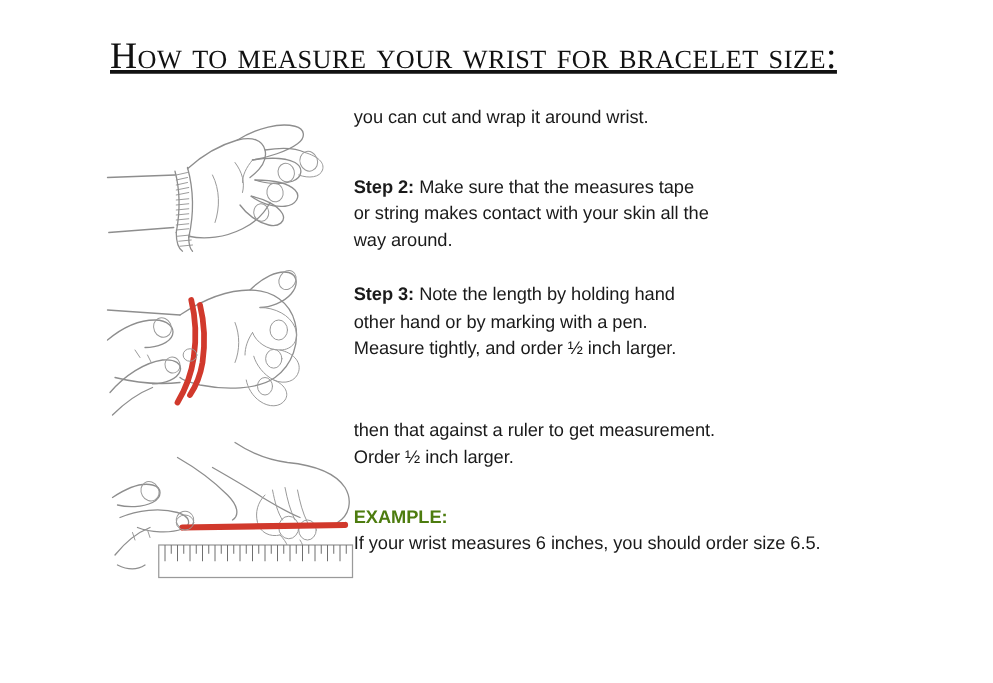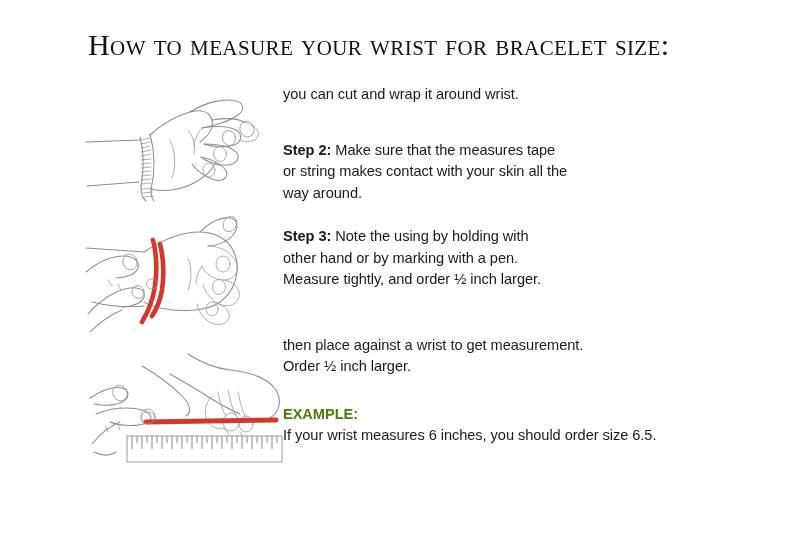--- a/index.html
+++ b/index.html
@@ -25,20 +25,21 @@
     left: 88px;
     top: 28px;
     width: 640px;
     font-family: "Liberation Serif", "DejaVu Serif", serif;
     font-size: 30px;
     line-height: 34px;
     font-variant: small-caps;
     letter-spacing: 0.4px;
     color: #111111;
     white-space: nowrap;
+    text-decoration: underline;
   }
 
   
   #text-column {
     position: absolute;
     left: 283px;
     top: 84px;
     width: 450px;
   }
   .para {
@@ -248,28 +249,28 @@
     <div class="para" id="step2-block">
       <span class="line">
         <span class="lead">Step 2:</span><span> Make sure that the measures tape</span>
       </span>
       <span class="line">or string makes contact with your skin all the</span>
       <span class="line">way around.</span>
     </div>
 
     <div class="para" id="step3-block">
       <span class="line">
-        <span class="lead">Step 3:</span><span> Note the using by holding with</span>
+        <span class="lead">Step 3:</span><span> Note the length by holding hand</span>
       </span>
       <span class="line">other hand or by marking with a pen.</span>
       <span class="line">Measure tightly, and order ½ inch larger.</span>
     </div>
 
     <div class="para" id="string-block">
-      <span class="line">then place against a wrist to get measurement.</span>
+      <span class="line">then that against a ruler to get measurement.</span>
       <span class="line">Order ½ inch larger.</span>
     </div>
 
     <div class="para" id="example-block">
       <span class="line" id="example-heading">EXAMPLE:</span>
       <span class="line">If your wrist measures 6 inches, you should order size 6.5.</span>
     </div>
 
   </div>
 </div>

